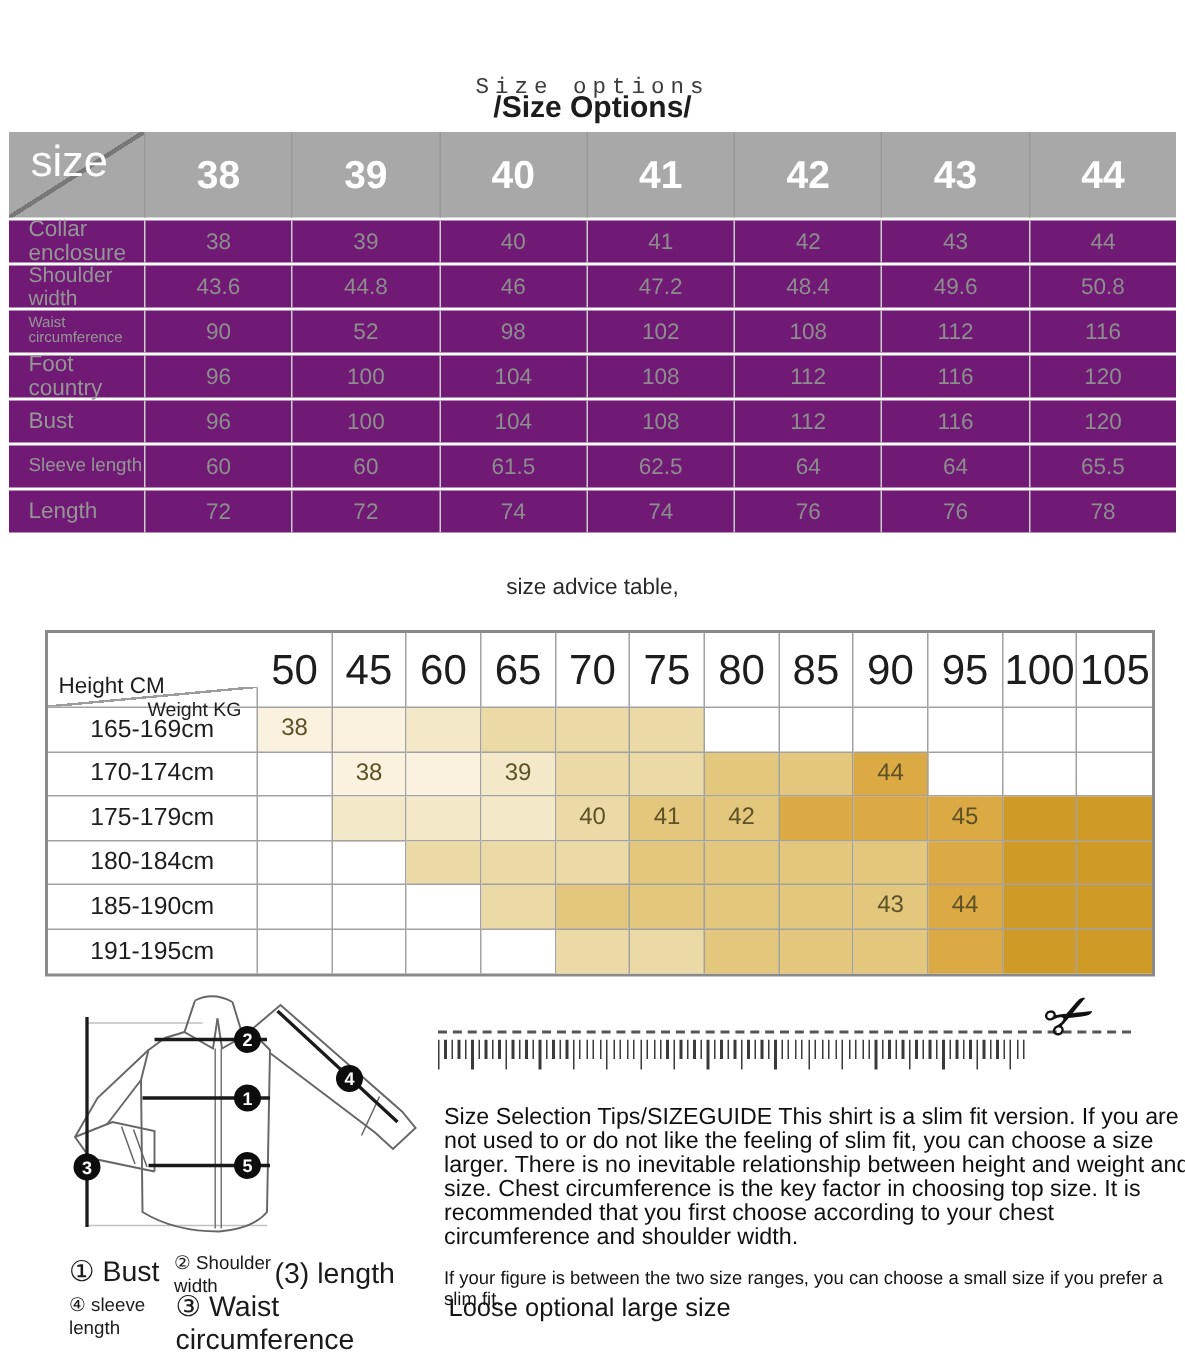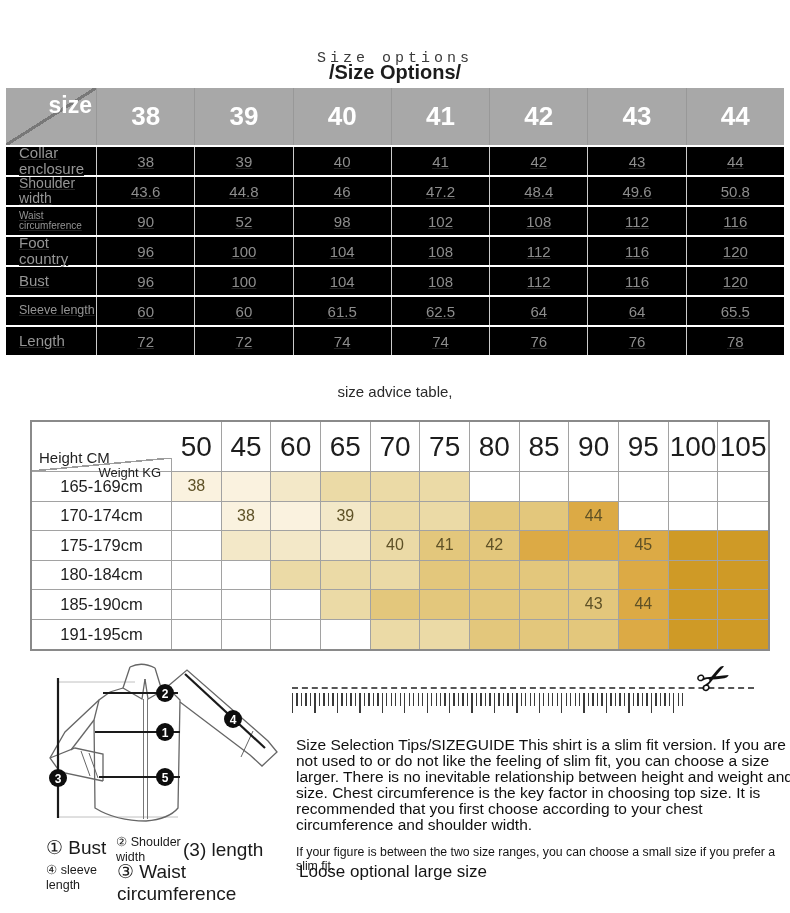--- a/index.html
+++ b/index.html
@@ -10,24 +10,24 @@
   .title-main{position:absolute;top:13px;left:0;width:100%;text-align:center;
               font-size:20px;font-weight:600;color:#1c1c1c;margin-top:48px;}
   .title-sub{position:absolute;top:50px;left:0;width:100%;text-align:center;
              font-family:"Liberation Mono",monospace;font-size:15px;letter-spacing:4px;color:#3a3a3a;}
 
   
   .size-table{position:absolute;left:6px;top:88px;width:778px;}
   .st-header{display:flex;height:57px;background:#a8a8a8;}
   .st-corner{width:90px;position:relative;flex:none;
      background:linear-gradient(to bottom right,transparent calc(50% - 1.5px),#787878 calc(50% - 1.5px),#787878 calc(50% + 1.5px),transparent calc(50% + 1.5px));}
-  .st-corner span{position:absolute;top:4px;right:4px;font-size:23px;color:#fff;font-weight:bold;}
+  .st-corner span{position:absolute;top:4px;right:24px;font-size:29px;color:#fff;}
   .st-hcell{flex:1;display:flex;align-items:center;justify-content:center;
             font-size:26px;font-weight:bold;color:#fff;border-left:1px solid #989898;}
-  .st-row{display:flex;height:28px;margin-top:2px;background:#000000;text-decoration:underline;}
+  .st-row{display:flex;height:28px;margin-top:2px;background:#701a75;}
   .st-label{width:90px;flex:none;display:flex;align-items:center;padding-left:13px;box-sizing:border-box;
             font-size:15px;color:#959595;line-height:1.05;}
   .st-row:nth-child(2) .st-label{font-size:14px;}
   .st-row:nth-child(3) .st-label{font-size:10px;}
   .st-row:nth-child(6) .st-label{font-size:12.5px;}
   .st-cell{flex:1;display:flex;align-items:center;justify-content:center;
            font-size:15px;color:#8d8d8d;border-left:1px solid #cccccc;}
 
   
   .advice-heading{position:absolute;top:383px;left:0;width:100%;text-align:center;

